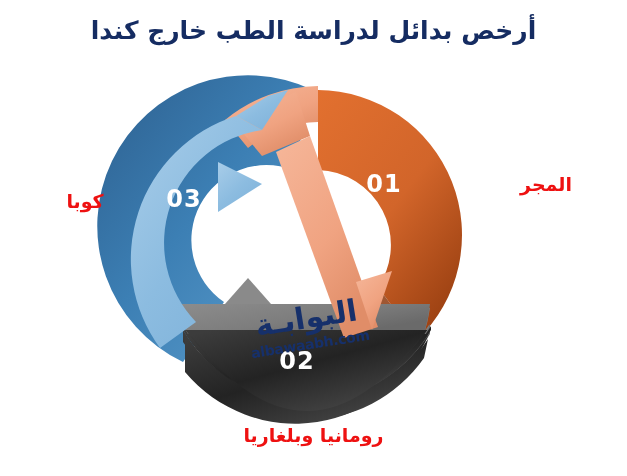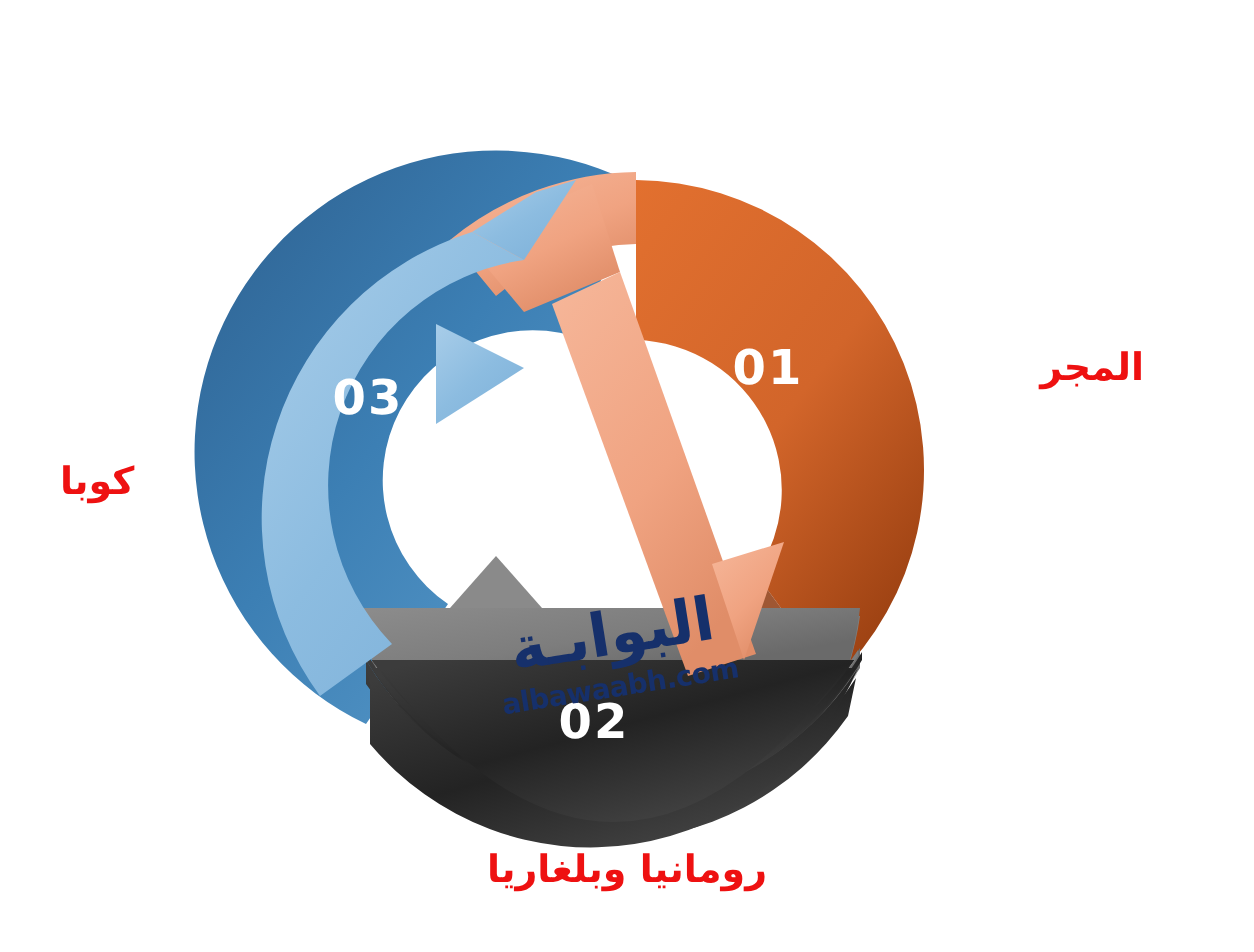--- a/index.html
+++ b/index.html
@@ -66,22 +66,21 @@
   .label-hungary {
     left: 452px;
     top: 173px;
     width: 120px;
     text-align: right;
   }
   .label-cuba {
     left: 30px;
     top: 190px;
     width: 110px;
-    text-align: left;
-    margin-top: 40px;
+    text-align: center;
   }
   .label-romania {
     left: 0px;
     top: 424px;
     width: 627px;
     text-align: center;
   }
   .watermark {
     position: absolute;
     left: 214px;
@@ -117,20 +116,21 @@
     color: #16306b;
     letter-spacing: -0.3px;
     white-space: nowrap;
   }
 </style>
 </head>
 <body>
 
 <div id="page">
 
+  <div class="title">أرخص بدائل لدراسة الطب خارج كندا</div>
 
   <div class="diagram-wrap">
     <svg class="cycle" viewBox="0 0 627 360" xmlns="http://www.w3.org/2000/svg">
       <defs>
         <linearGradient id="gradOrange" x1="0" y1="0" x2="0.75" y2="1">
           <stop offset="0%" stop-color="#e2702f"></stop>
           <stop offset="55%" stop-color="#d2652a"></stop>
           <stop offset="100%" stop-color="#9c4112"></stop>
         </linearGradient>
         <linearGradient id="gradOrangeArrow" x1="0" y1="0" x2="0.6" y2="1">

